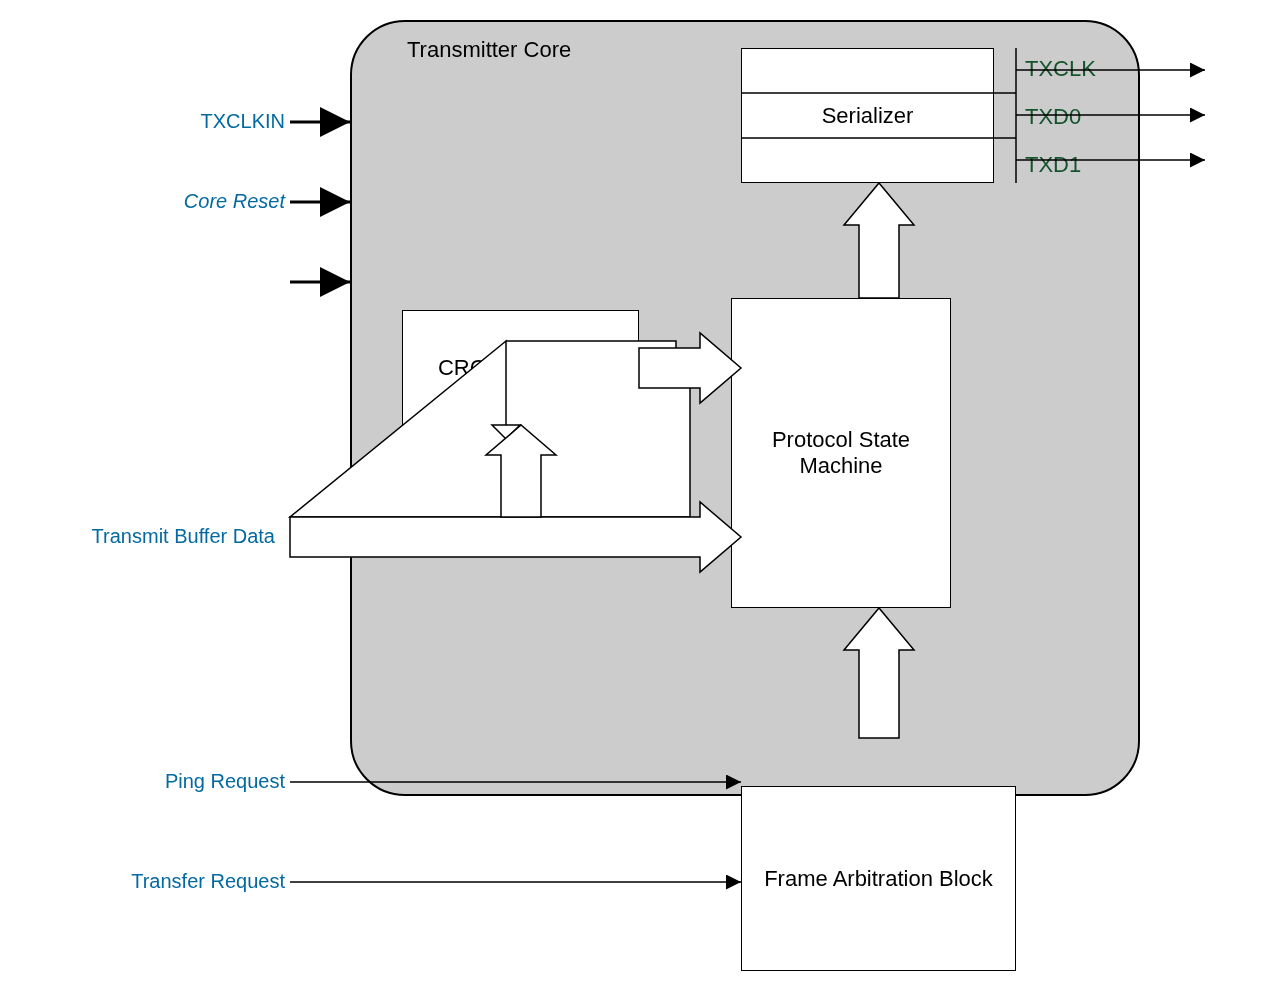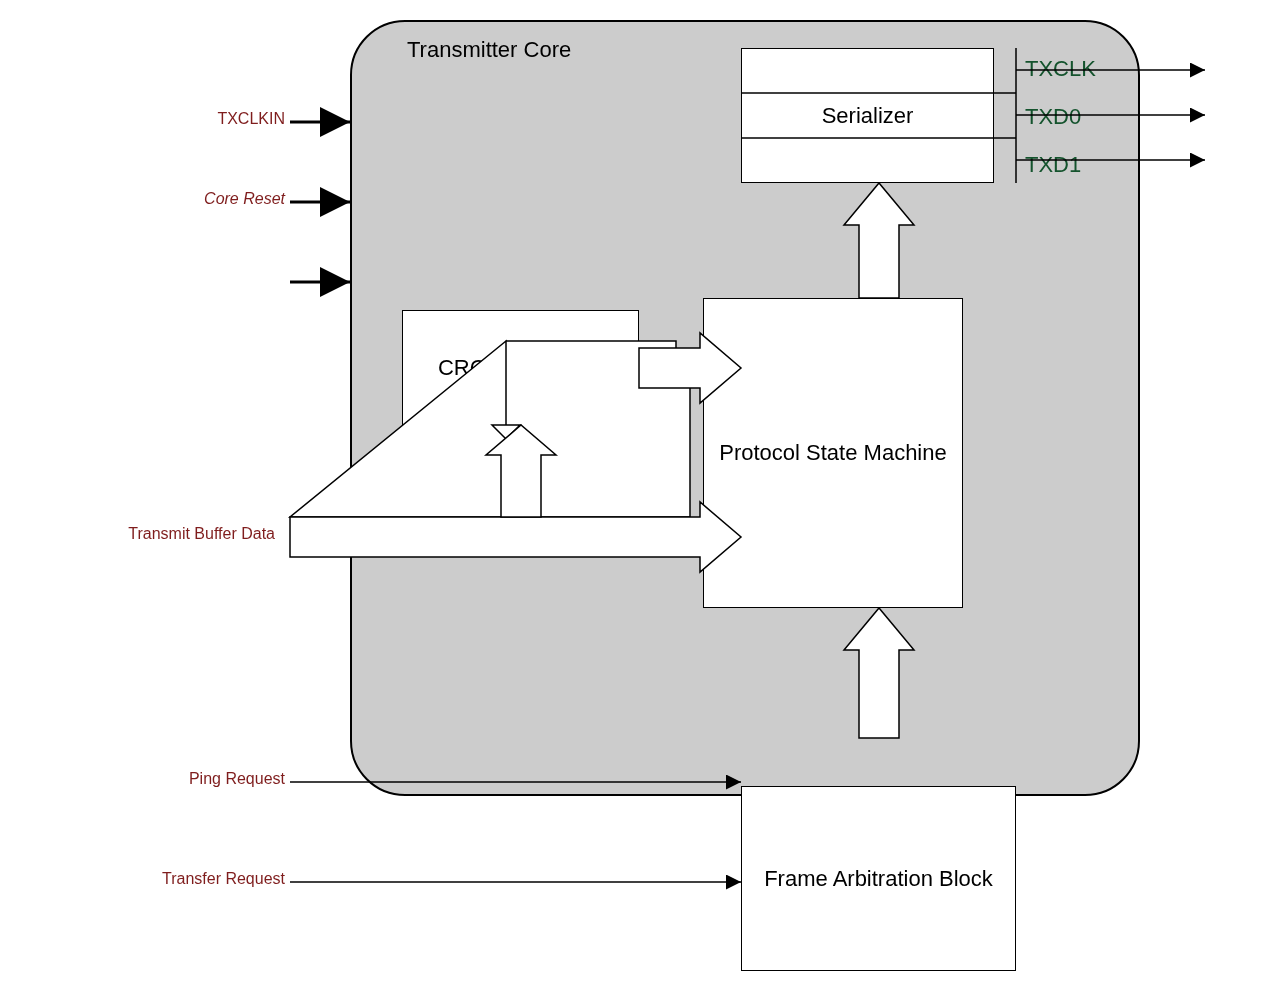--- a/index.html
+++ b/index.html
@@ -38,22 +38,22 @@
     background: #fff;
     border: 1.5px solid #000;
     display: flex;
     align-items: center;
     justify-content: center;
     font-size: 22px;
     text-align: center;
   }
   .label {
     position: absolute;
-    font-size: 16px;
-    color: #7f1d1d;
+    font-size: 20px;
+    color: #0369a1;
     white-space: nowrap;
   }
   .label.right { text-align: right; }
   .out-label {
     position: absolute;
     font-size: 22px;
     color: #14532d;
     text-align: left;
   }
   svg {
@@ -81,21 +81,21 @@
   </div>
 
   <div class="block" style="left:741px; top:48px; width:253px; height:135px;">
     <span>Serializer</span>
   </div>
 
   <div class="block" style="left:402px; top:310px; width:237px; height:115px;">
     <span>CRC Submodule</span>
   </div>
 
-  <div class="block" style="left:703px; top:298px; width:260px; height:310px;">
+  <div class="block" style="left:731px; top:298px; width:220px; height:310px;">
     <span>Protocol State Machine</span>
   </div>
 
   <div class="block" style="left:741px; top:738px; width:275px; height:185px;margin-top:48px;">
     <span>Frame Arbitration Block</span>
   </div>
 
   <div class="label right" style="right:990px; top:110px;">TXCLKIN</div>
   <div class="label right" style="right:990px; top:190px;font-style:italic;">Core Reset</div>
   <div class="label right" style="right:1000px; top:525px;">Transmit Buffer Data</div>

